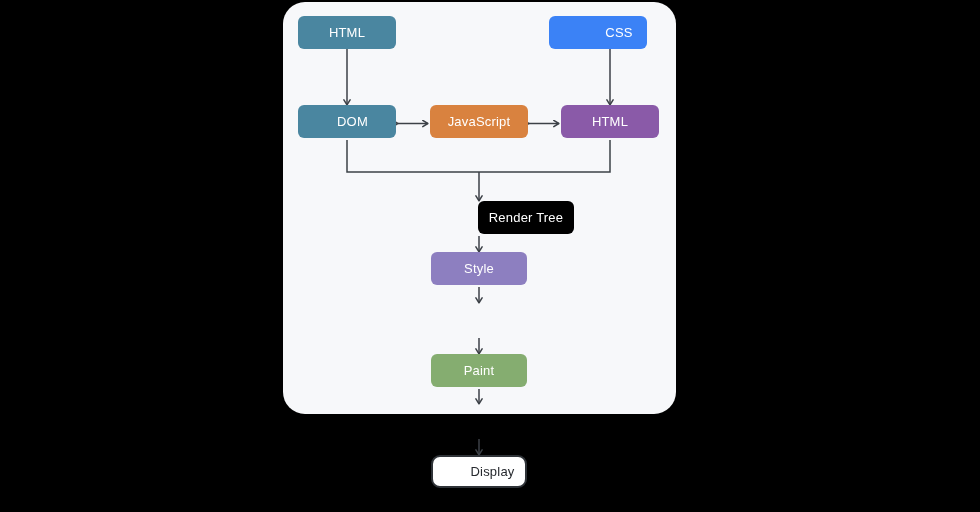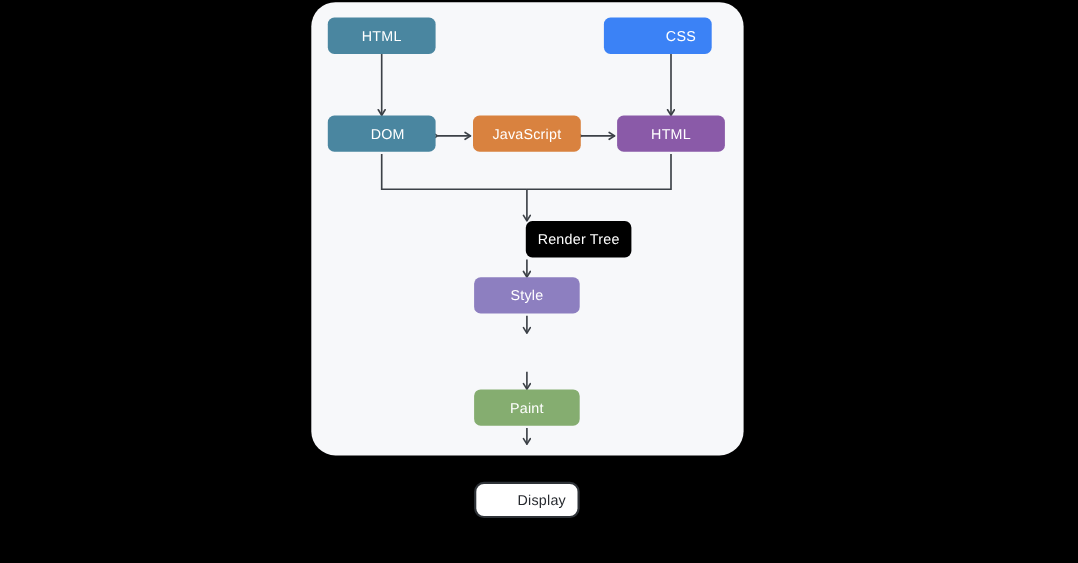--- a/index.html
+++ b/index.html
@@ -112,16 +112,16 @@
     <div class="node" style="left:278px; top:103px; width:98px; height:33px; background:#8a5aa8;">HTML</div>
 
     <div class="node" style="left:148px; top:199px; width:96px; height:33px; background:#000000;margin-left:47px;">Render Tree</div>
 
     <div class="node" style="left:148px; top:250px; width:96px; height:33px; background:#8d7fc0;">Style</div>
 
 
     <div class="node" style="left:148px; top:352px; width:96px; height:33px; background:#85ad70;">Paint</div>
 
 
-    <div class="node display" style="left:148px; top:436px; width:96px; height:33px;padding-left:27px;">Display</div>
+    <div class="node display" style="left:148px; top:453px; width:96px; height:33px;padding-left:27px;">Display</div>
 
   </div>
 </div>
 
 </body></html>

